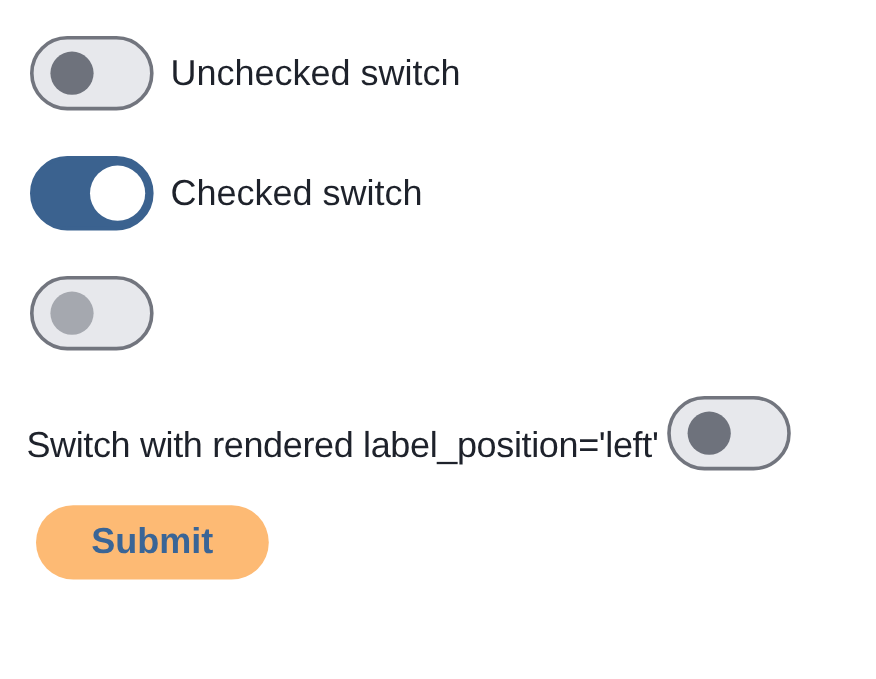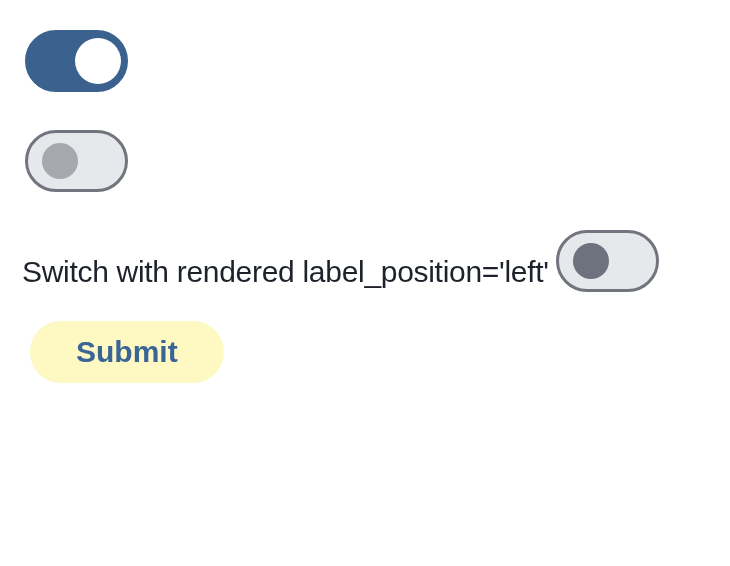--- a/index.html
+++ b/index.html
@@ -81,38 +81,45 @@
     margin-top: 20px;
   }
   
   .submit-button {
     display: inline-block;
     margin-left: 5px;
     height: 62px;
     padding: 0 46px;
     border: none;
     border-radius: 31px;
-    background: #fef9c3;
+    background: #fdba74;
     color: #3A6596;
     font-family: inherit;
     font-size: 30px;
     font-weight: bold;
     cursor: pointer;
   }
 </style>
 </head>
 <body>
 
 <main class="page">
 
+  <div class="field">
+    <span class="switch" role="switch" aria-checked="false">
+      <span class="knob"></span>
+    </span>
+    <span class="switch-label">Unchecked switch</span>
+  </div>
 
   <div class="field">
     <span class="switch checked" role="switch" aria-checked="true">
       <span class="knob"></span>
     </span>
+    <span class="switch-label">Checked switch</span>
   </div>
 
   <div class="field">
     <span class="switch disabled" role="switch" aria-checked="false" aria-disabled="true">
       <span class="knob"></span>
     </span>
   </div>
 
   <div class="field label-left">
     <span class="switch-label">Switch with rendered label_position='left'</span>

